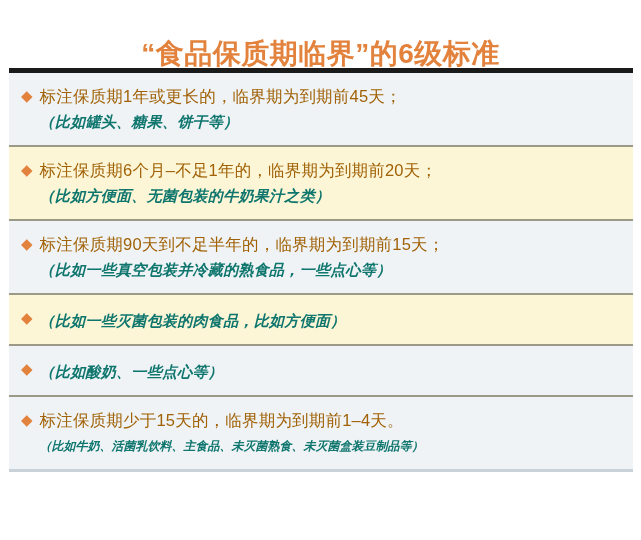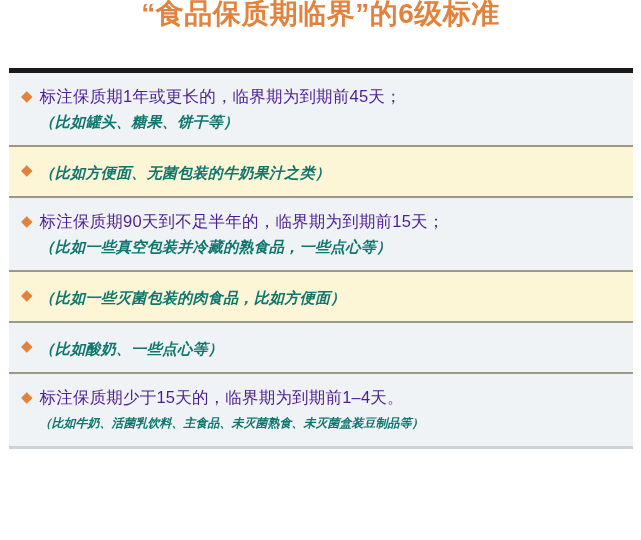--- a/index.html
+++ b/index.html
@@ -12,21 +12,21 @@
     height: 540px;
     font-family: "Liberation Sans", "DejaVu Sans", sans-serif;
     overflow: hidden;
     position: relative;
   }
 
   
   .title-area {
     height: 68px;
     display: flex;
-    align-items: flex-start;
+    align-items: flex-end;
     justify-content: center;
     background: #ffffff;
   }
   .title {
     color: #E2823C;
     font-size: 28px;
     font-weight: bold;
     letter-spacing: 0.5px;
     line-height: 1;
     white-space: nowrap;
@@ -66,21 +66,21 @@
     line-height: 22px;
     margin-right: 7px;
     flex: 0 0 auto;
     user-select: none;
   }
   .lines {
     flex: 1 1 auto;
     min-width: 0;
   }
   .main-line {
-    color: #4c1d95;
+    color: #a16207;
     font-size: 16.5px;
     line-height: 23px;
     font-weight: 500;
     letter-spacing: 0.2px;
     white-space: nowrap;
     font-family: "Liberation Sans", "DejaVu Sans", sans-serif;
   }
   .sub-line {
     color: #0f766e;
     font-size: 15px;
@@ -113,20 +113,21 @@
         <div class="main-line">标注保质期1年或更长的，临界期为到期前45天；</div>
         <div class="sub-line">（比如罐头、糖果、饼干等）</div>
       </div>
     </div>
   </div>
 
   <div class="row alt">
     <div class="row-inner">
       <span class="bullet">◆</span>
       <div class="lines">
+        <div class="main-line">标注保质期6个月–不足1年的，临界期为到期前20天；</div>
         <div class="sub-line">（比如方便面、无菌包装的牛奶果汁之类）</div>
       </div>
     </div>
   </div>
 
   <div class="row plain">
     <div class="row-inner">
       <span class="bullet">◆</span>
       <div class="lines">
         <div class="main-line">标注保质期90天到不足半年的，临界期为到期前15天；</div>

